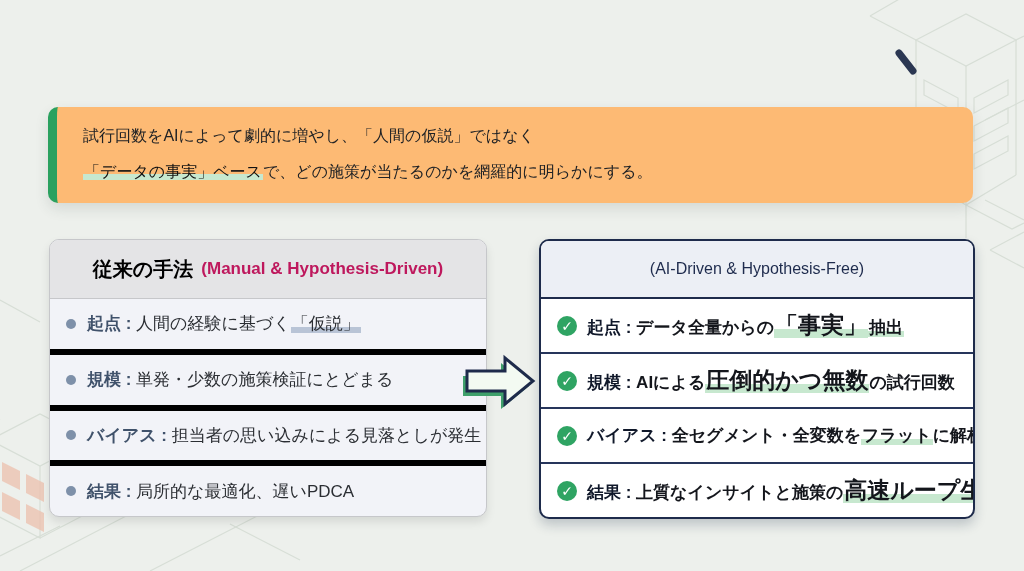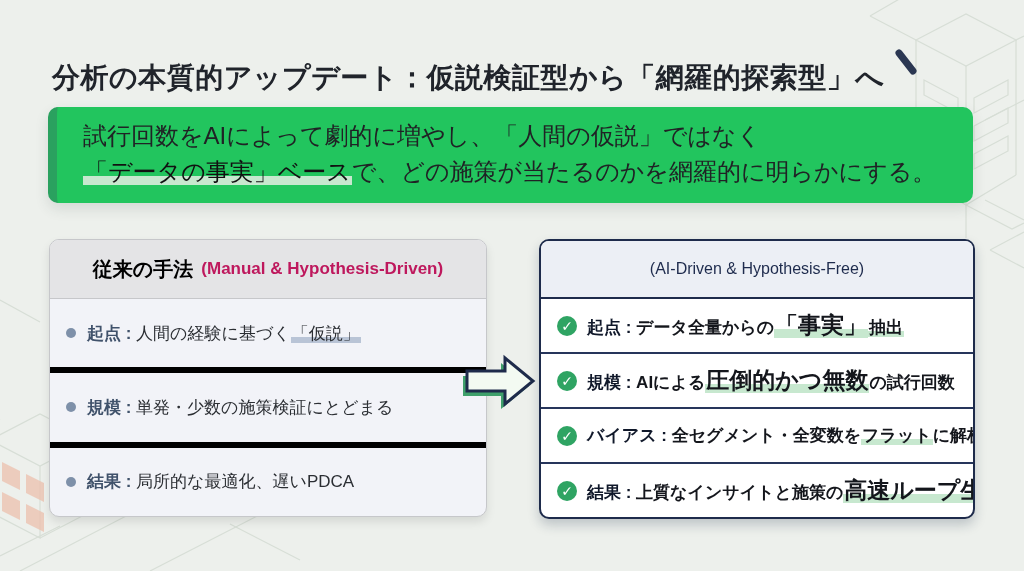--- a/index.html
+++ b/index.html
@@ -3,23 +3,23 @@
 <meta charset="utf-8">
 <style>
   html,body{margin:0;padding:0;}
   body{font-family:"Liberation Sans","DejaVu Sans",sans-serif;background:#dfe3df;}
   .slide{position:relative;width:1024px;height:571px;background:#edf0ec;overflow:hidden;}
   .bg{position:absolute;left:0;top:0;z-index:0;pointer-events:none;}
   .fg{position:absolute;z-index:1;}
 
   .title{left:52px;top:40px;width:940px;font-size:28px;font-weight:800;color:#20242b;letter-spacing:.5px;}
 
-  .callout{left:48px;top:107px;width:925px;height:96px;box-sizing:border-box;background:#22c55e;
+  .callout{left:48px;top:107px;width:925px;height:96px;box-sizing:border-box;background:#fdba74;
     border-radius:10px;border-left:9px solid #2aa15f;box-shadow:0 6px 14px rgba(40,60,60,.12);
-    padding:11px 26px;font-size:24px;line-height:36px;color:#202225;font-weight:500;}
+    padding:11px 26px;font-size:16px;line-height:36px;color:#202225;font-weight:500;}
   .callout b{font-weight:400;color:#111;}
 
   .panel{box-sizing:border-box;border-radius:10px;display:flex;flex-direction:column;overflow:hidden;}
   .panel .row{flex:1;display:flex;align-items:center;padding:10px 16px;white-space:nowrap;}
   .panel header{display:flex;align-items:center;justify-content:center;gap:8px;white-space:nowrap;}
 
   .left-panel{left:49px;top:239px;width:438px;height:278px;background:#f2f3f8;
     border:1px solid #c6c7ca;box-shadow:0 5px 10px rgba(0,0,0,.10);}
   .left-panel header{height:58px;flex:none;background:#e4e4e6;border-bottom:1px solid #c6c7ca;}
   .left-panel header .jp{font-size:20px;font-weight:800;color:#000000;}
@@ -86,39 +86,42 @@
     <g fill="#ecc0ae" opacity="0.75">
       <path d="M2 462 L20 471 L20 490 L2 481 Z"></path>
       <path d="M26 474 L44 483 L44 502 L26 493 Z"></path>
       <path d="M2 492 L20 501 L20 520 L2 511 Z"></path>
       <path d="M26 504 L44 513 L44 532 L26 523 Z"></path>
     </g>
 
     <path d="M899 53 L913 71" stroke="#2b3752" stroke-width="7" stroke-linecap="round" fill="none"></path>
   </svg>
 
-  <h1 class="fg title">分析の本質的アップデート：仮説検証型から「網羅的探索型」へ</h1>
 
   <div class="fg callout">
     <span>試行回数をAIによって劇的に増やし、「人間の仮説」ではなく</span><br>
     <b class="mark">「データの事実」ベース</b><span>で、どの施策が当たるのかを網羅的に明らかにする。</span>
   </div>
 
   <section class="fg panel left-panel">
     <header>
       <span class="jp">従来の手法</span>
       <span class="en">(Manual &amp; Hypothesis-Driven)</span>
     </header>
     <div class="row">
       <span class="dot"></span>
       <p class="txt"><span class="lbl">起点 : </span><span>人間の経験に基づく</span><span class="mark-gray">「仮説」</span><span></span></p>
     </div>
     <div class="row">
       <span class="dot"></span>
       <p class="txt"><span class="lbl">規模 : </span><span>単発・少数の施策検証にとどまる</span></p>
+    </div>
+    <div class="row">
+      <span class="dot"></span>
+      <p class="txt"><span class="lbl">バイアス : </span><span>担当者の思い込みによる見落としが発生</span></p>
     </div>
     <div class="row">
       <span class="dot"></span>
       <p class="txt"><span class="lbl">結果 : </span><span>局所的な最適化、遅いPDCA</span></p>
     </div>
   </section>
 
   <svg class="fg arrow" width="80" height="62" viewBox="0 0 80 62">
     <polygon points="1,24 39,24 39,11 67,34 39,57 39,44 1,44" fill="#3fa06b"></polygon>
     <polygon points="5,19 43,19 43,6 71,29 43,52 43,39 5,39" fill="#f3faf2" stroke="#1e2b4b" stroke-width="3" stroke-linejoin="miter"></polygon>

